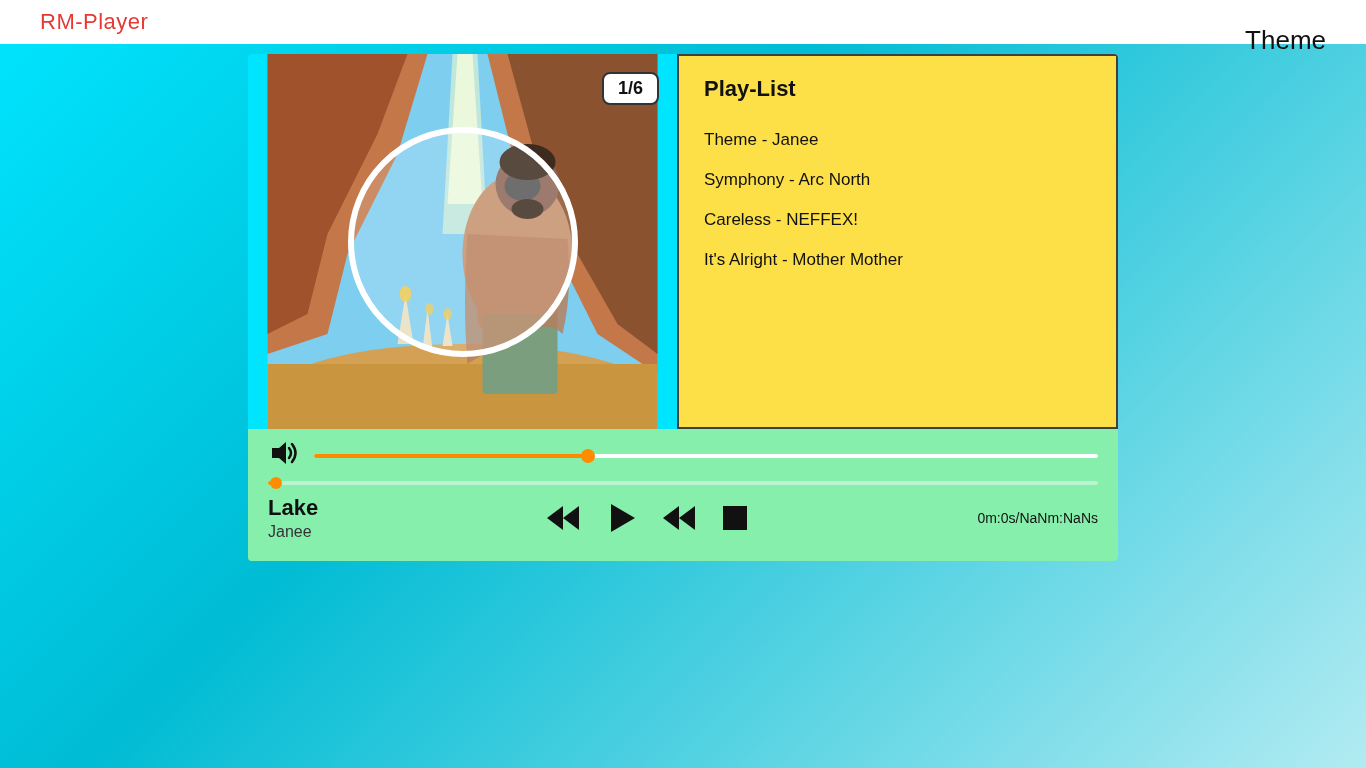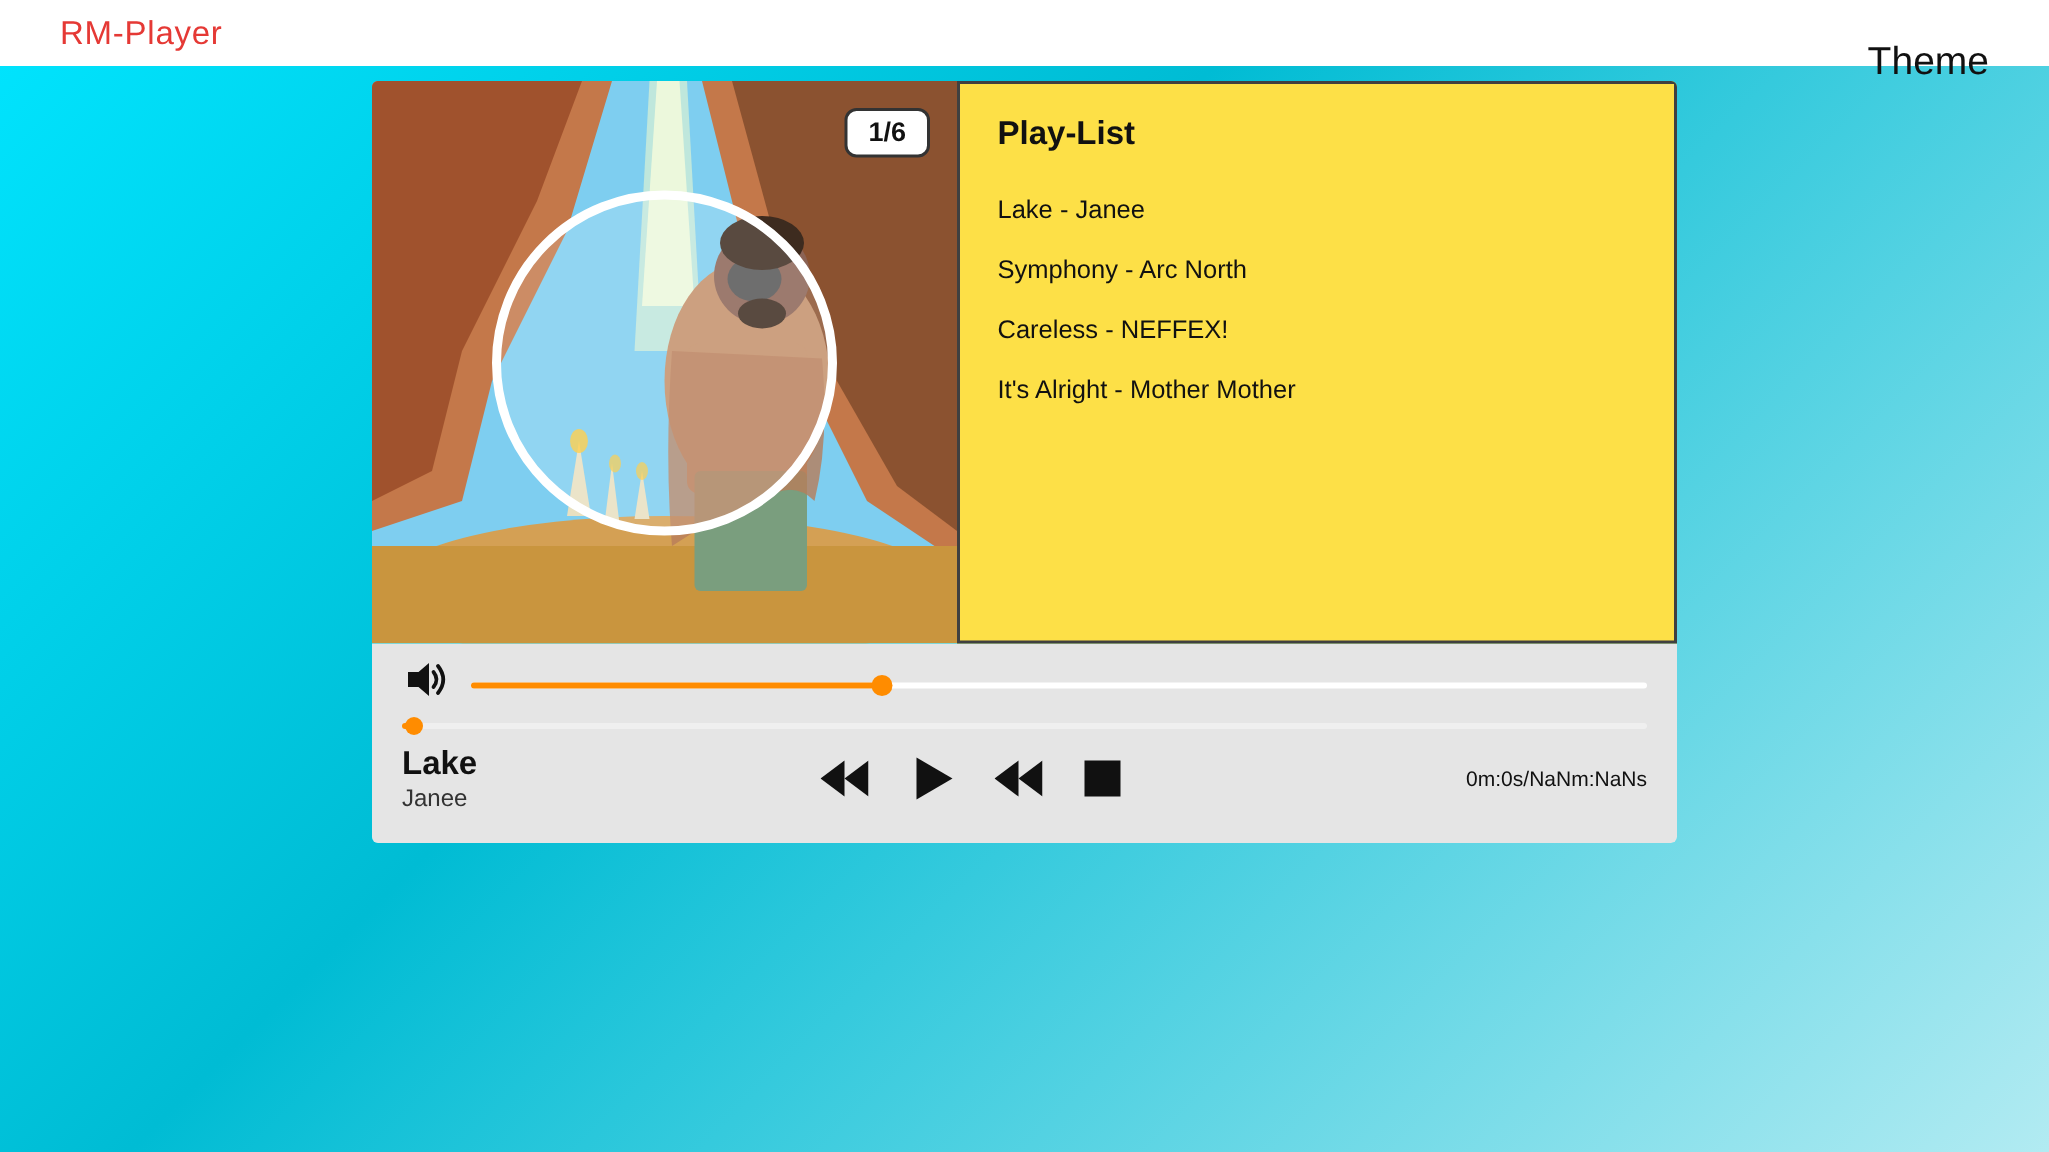--- a/index.html
+++ b/index.html
@@ -56,21 +56,21 @@
 
     
     #player-top {
       display: flex;
       flex-direction: row;
       width: 100%;
     }
 
     
     #album-art-area {
-      width: 390px;
+      width: 429px;
       height: 375px;
       position: relative;
       flex-shrink: 0;
       overflow: hidden;
       text-decoration: underline;
     }
 
     
     #track-counter {
       position: absolute;
@@ -122,21 +122,21 @@
     .playlist-item {
       font-size: 17px;
       color: #111;
       padding: 10px 0;
       cursor: pointer;
       border-bottom: none;
     }
 
     
     #controls-area {
-      background: #e5e5e5;
+      background: #86efac;
       padding: 10px 20px 20px 20px;
     }
 
     
     #volume-row {
       display: flex;
       align-items: center;
       gap: 14px;
       margin-bottom: 8px;
     }
@@ -320,21 +320,21 @@
       
       <div id="track-counter">1/6</div>
 
       
       <div id="circle-overlay"></div>
     </div>
 
     <div id="playlist-area">
       <div id="playlist-title">Play-List</div>
 
-      <div class="playlist-item">Lake - Janee</div>
+      <div class="playlist-item">Theme - Janee</div>
       <div class="playlist-item">Symphony - Arc North</div>
       <div class="playlist-item">Careless - NEFFEX!</div>
       <div class="playlist-item">It's Alright - Mother Mother</div>
     </div>
   </div>
 
   <div id="controls-area">
 
     <div id="volume-row">
       <span id="volume-icon">

